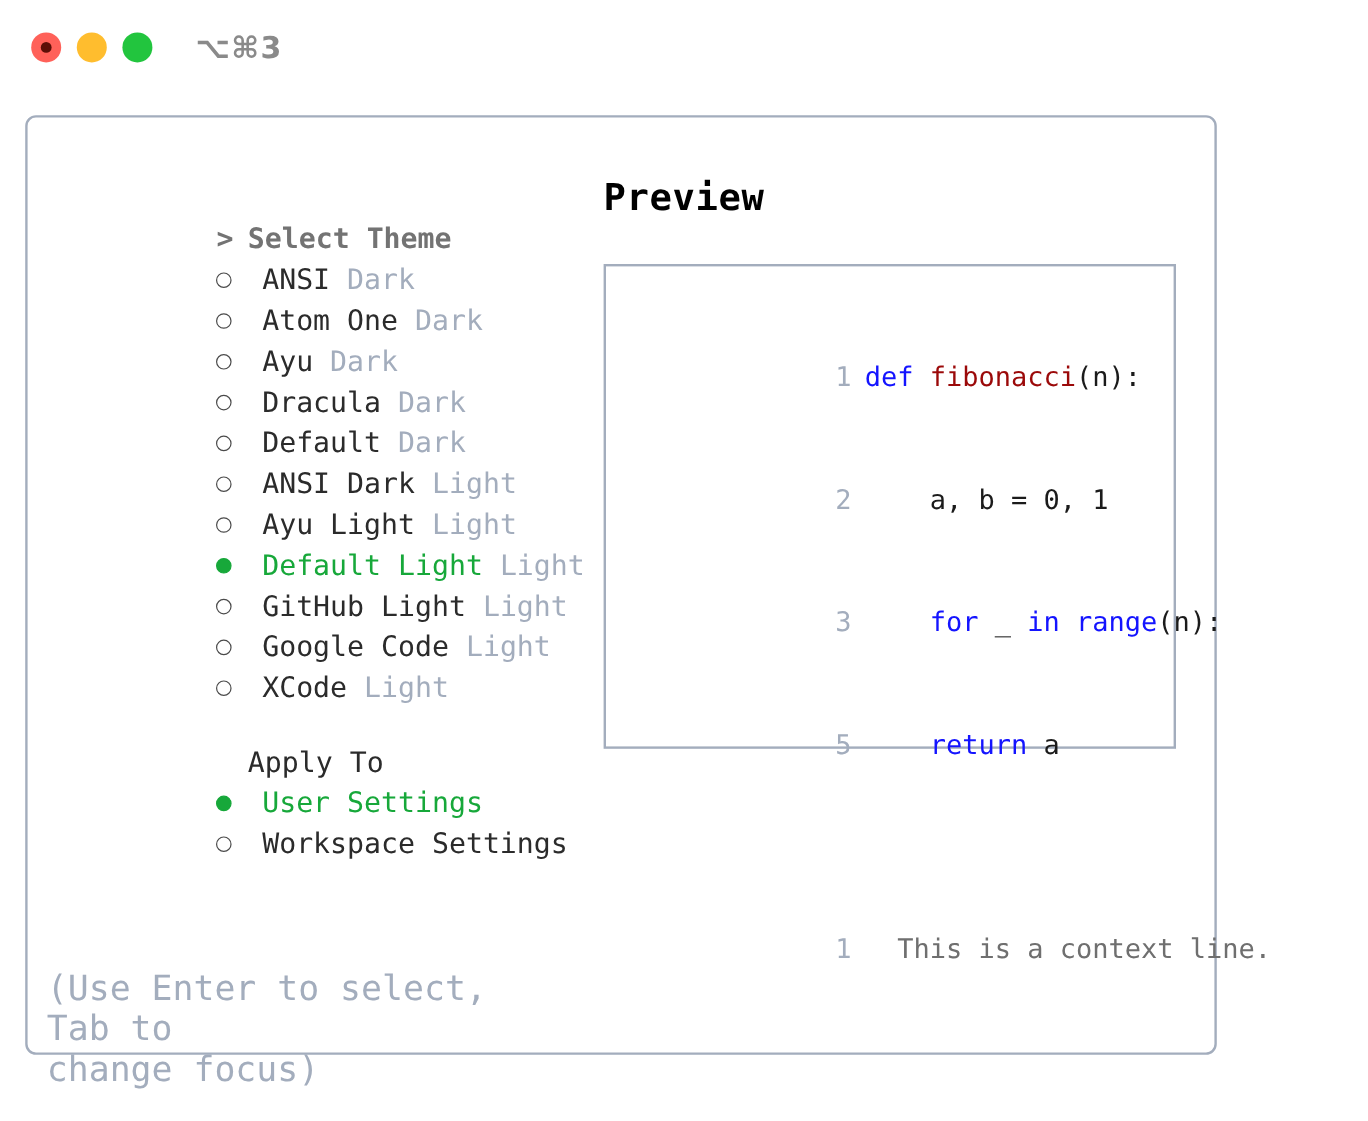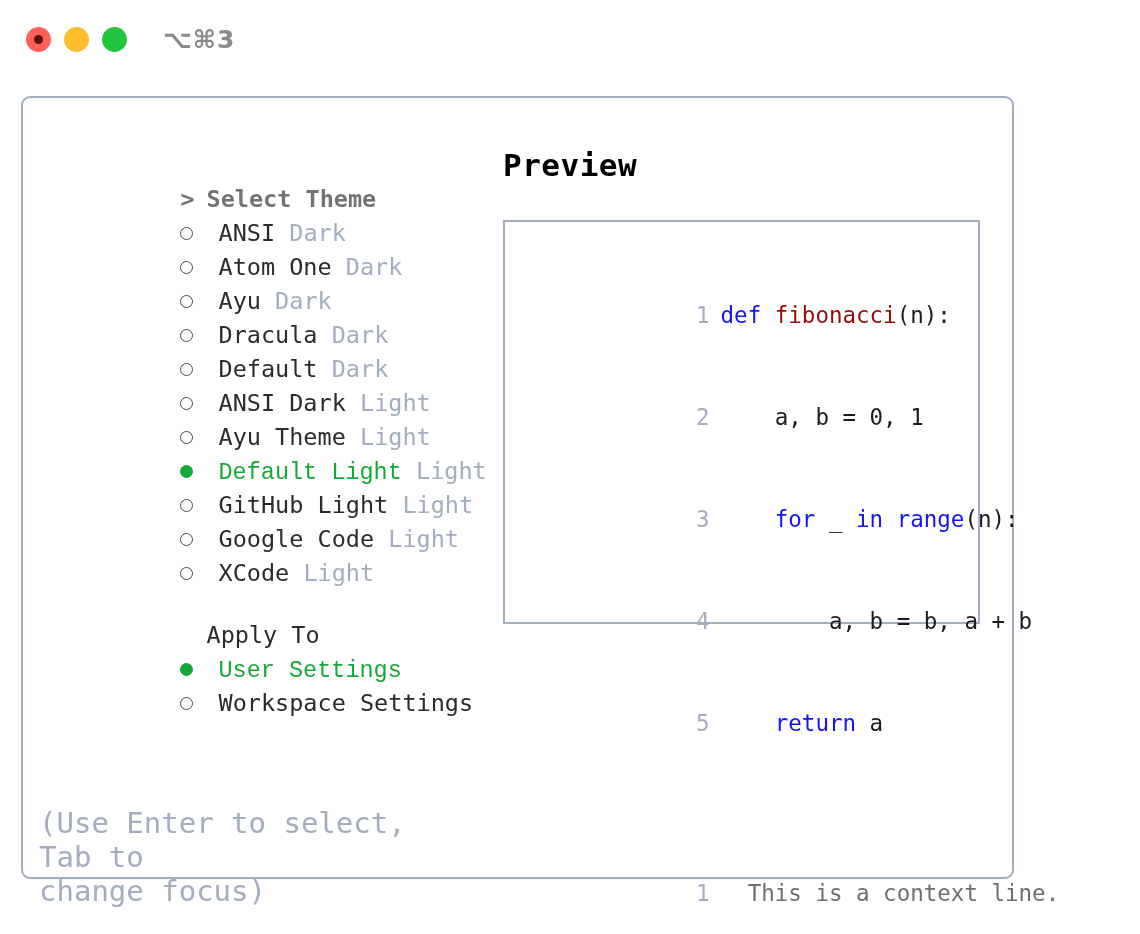--- a/index.html
+++ b/index.html
@@ -138,21 +138,21 @@
   .bullet.open i {
     border: 1.8px solid #4a4a4a;
     background: transparent;
   }
   .bullet.filled i {
     background: #17a83a;
     border: 1.8px solid #17a83a;
   }
 
   .label-main { color: #2b2b2b; margin-left: 12px; }
-  .label-main.sel { color: #17a83a; font-family: Liberation Mono, monospace; }
+  .label-main.sel { color: #17a83a; }
   .label-dim { color: #a3adbd; }
 
   .section-gap { height: 28px; }
 
   .hint {
     position: absolute;
     left: 16px;
     top: 708px;
     width: 420px;
     font-size: 29px;
@@ -247,21 +247,21 @@
 
         <div class="row">
           <span class="bullet open"><i></i></span><span class="label-main">Default</span><span class="label-dim"> <span>Dark</span></span>
         </div>
 
         <div class="row">
           <span class="bullet open"><i></i></span><span class="label-main">ANSI Dark</span><span class="label-dim"> <span>Light</span></span>
         </div>
 
         <div class="row">
-          <span class="bullet open"><i></i></span><span class="label-main">Ayu Theme</span><span class="label-dim"> <span>Light</span></span>
+          <span class="bullet open"><i></i></span><span class="label-main">Ayu Light</span><span class="label-dim"> <span>Light</span></span>
         </div>
 
         <div class="row">
           <span class="bullet filled"><i></i></span><span class="label-main sel">Default Light</span><span class="label-dim"> <span>Light</span></span>
         </div>
 
         <div class="row">
           <span class="bullet open"><i></i></span><span class="label-main">GitHub Light</span><span class="label-dim"> <span>Light</span></span>
         </div>
 
@@ -303,23 +303,20 @@
           </div>
 
           <div class="code-line">
             <span class="ln">2</span><span class="plain">    a, b = 0, 1</span>
           </div>
 
           <div class="code-line">
             <span class="ln">3</span><span class="plain">    </span><span class="kw">for</span><span class="plain"> _ </span><span class="kw">in</span><span class="plain"> </span><span class="kw">range</span><span class="plain">(n):</span>
           </div>
 
-          <div class="code-line">
-            <span class="ln">4</span><span class="plain">        a, b = b, a + b</span>
-          </div>
 
           <div class="code-line">
             <span class="ln">5</span><span class="plain">    </span><span class="kw">return</span><span class="plain"> a</span>
           </div>
 
           <div class="blank-line"></div>
           <div class="blank-line"></div>
 
           <div class="code-line">
             <span class="ln">1</span><span class="diff-ctx"> </span><span class="diff-ctx"> This is a context line.</span>

